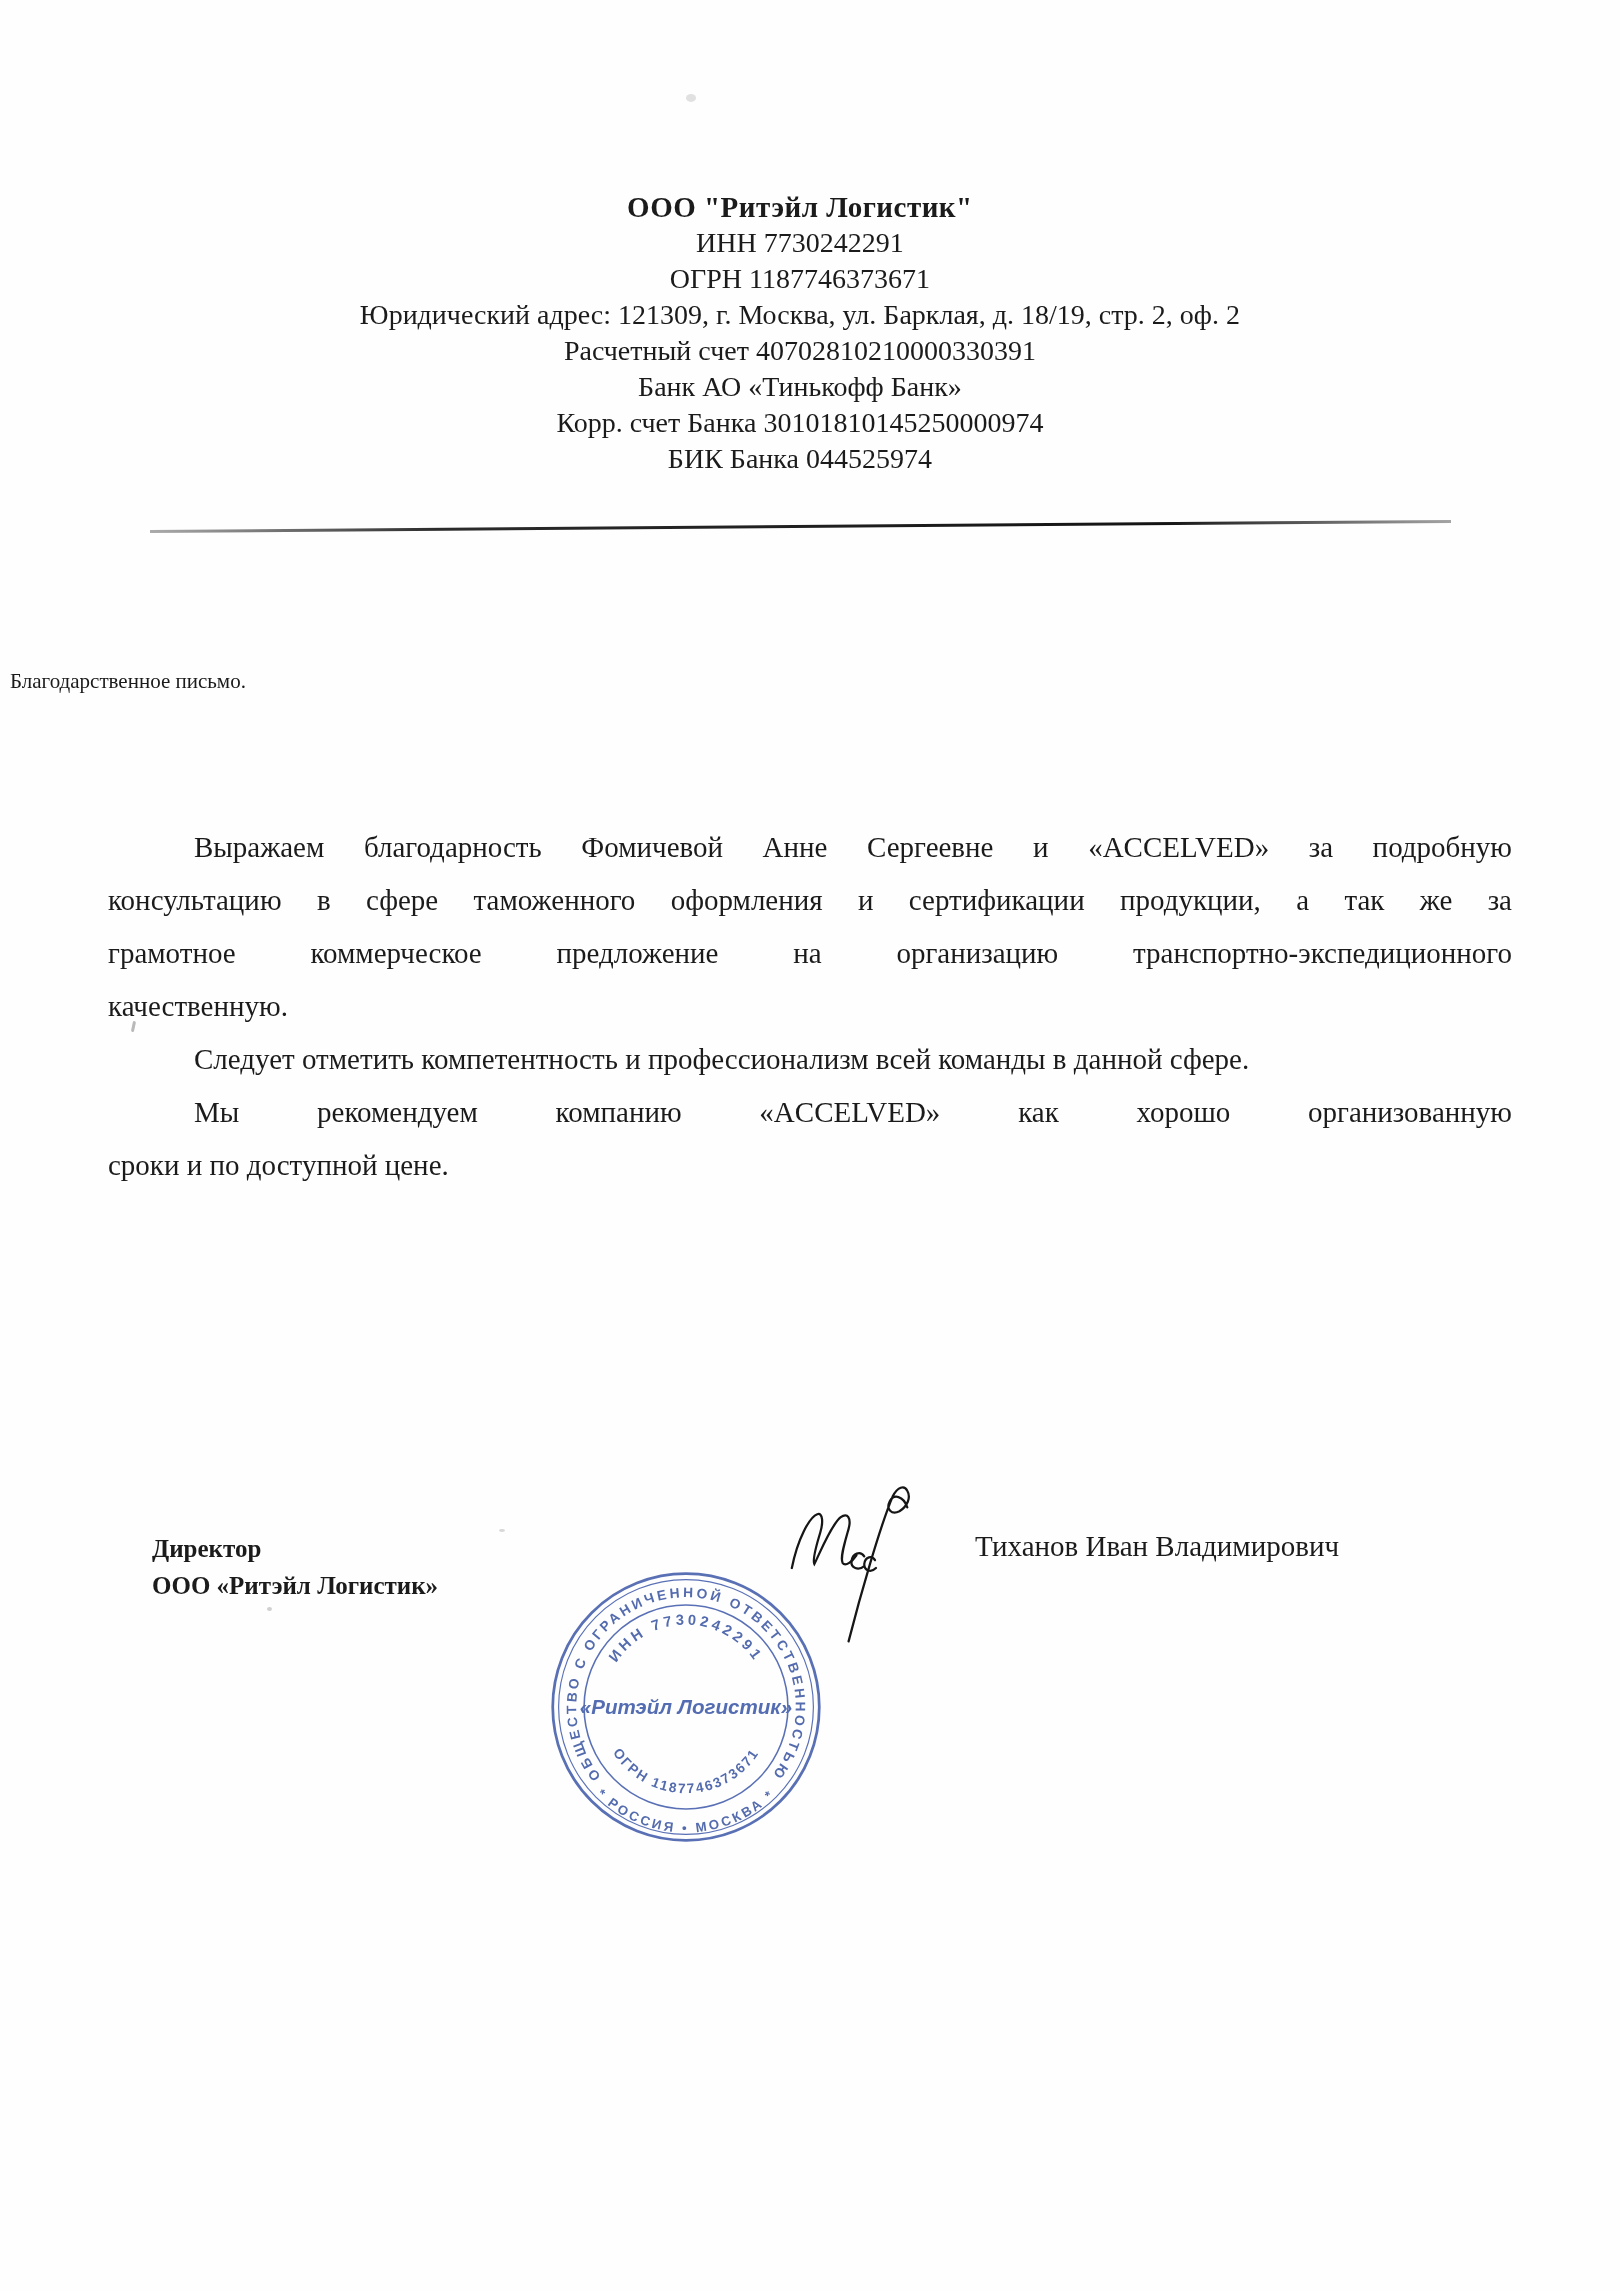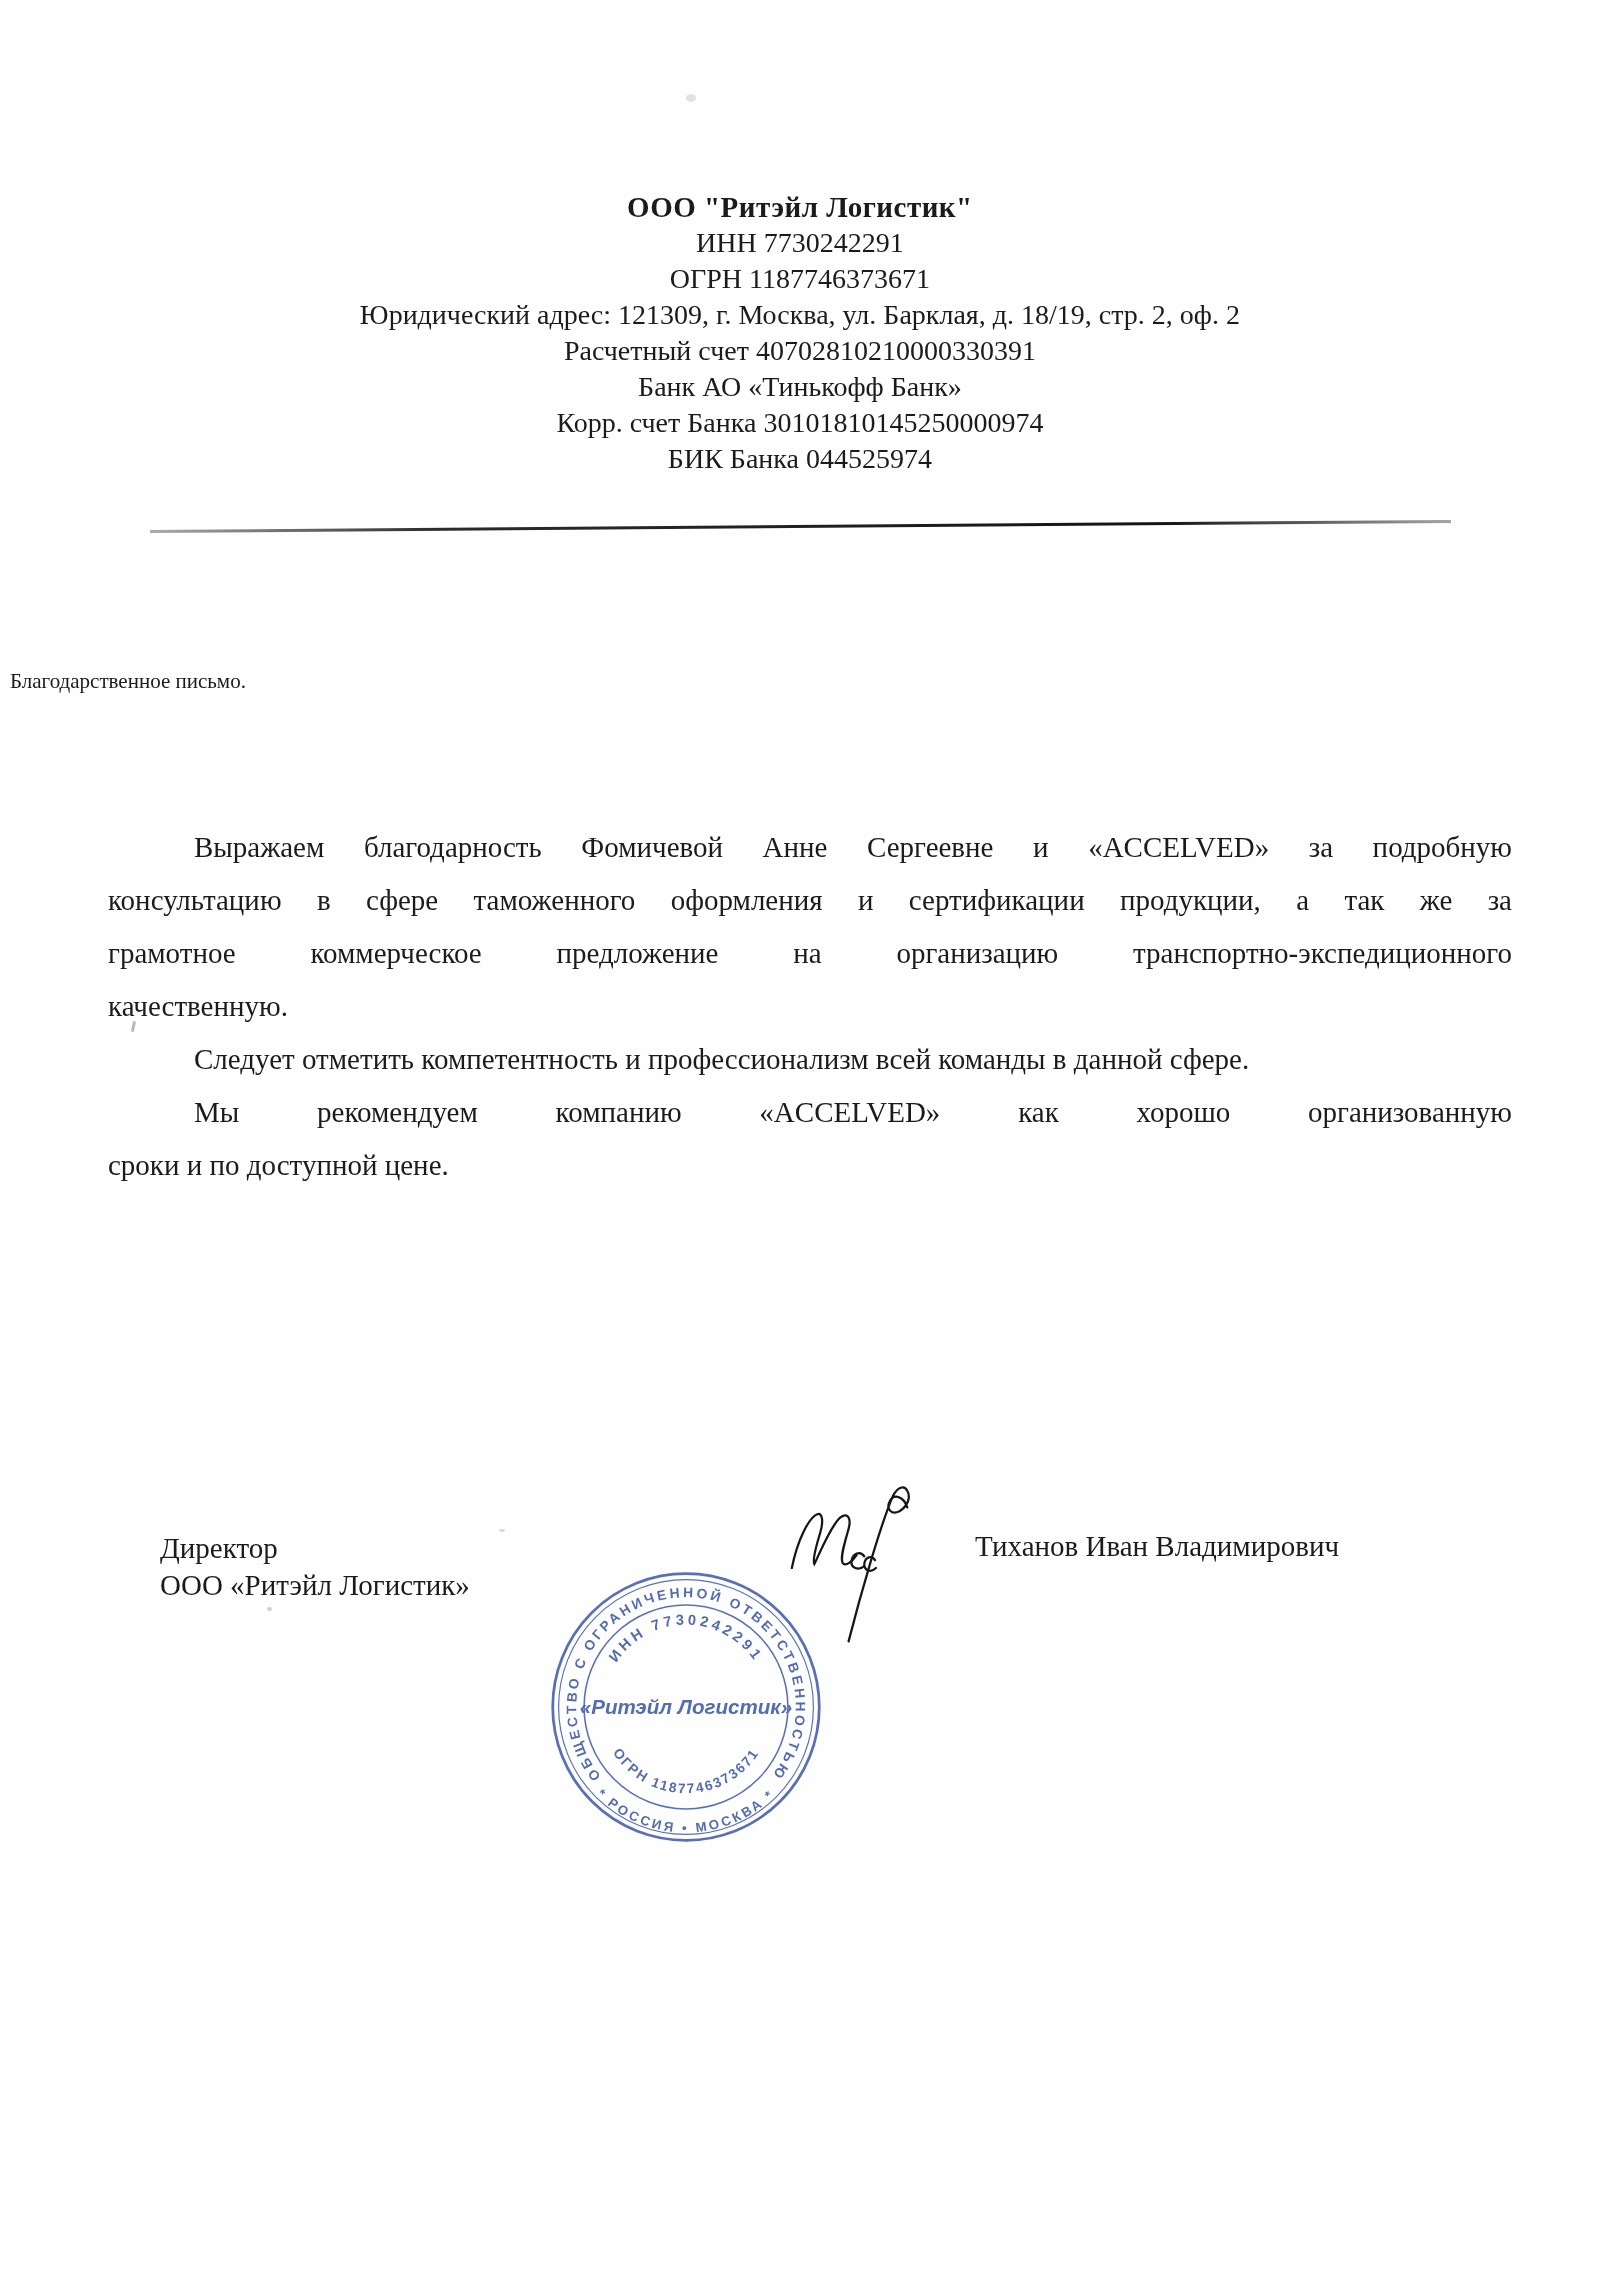--- a/index.html
+++ b/index.html
@@ -12,21 +12,21 @@
     font-size:28px;line-height:36px;}
   .company-name{font-size:29px;font-weight:bold;letter-spacing:0.5px;}
   .divider{position:absolute;top:525px;left:150px;width:1301px;height:2.9px;
     background:linear-gradient(90deg,rgba(70,70,70,.45),#2b2b2b 22%,#141414 78%,rgba(90,90,90,.55));
     transform:rotate(-0.45deg);}
   .letter-title{position:absolute;top:669px;left:0;width:1604px;font-size:21px;margin-left:10px;}
   .body-block{position:absolute;top:821px;left:108px;width:1404px;font-size:29px;}
   .bline{height:53px;line-height:53px;text-align:justify;text-align-last:justify;}
   .bline.plain{text-align:left;text-align-last:left;}
   .bline.indent{padding-left:86px;font-family:Liberation Serif, serif;}
-  .sign-left{position:absolute;top:1530px;left:160px;font-size:29px;line-height:37px;}
+  .sign-left{position:absolute;top:1530px;left:152px;font-size:25px;line-height:37px;font-weight:bold;}
   .sign-name{position:absolute;top:1530px;left:975px;font-size:29px;}
   .sig-svg{position:absolute;top:1478px;left:774px;z-index:3;}
   .stamp-svg{position:absolute;top:1560px;left:539px;opacity:.84;z-index:2;}
   .stamp-svg text{font-family:"Liberation Sans","DejaVu Sans",sans-serif;font-weight:bold;}
   .stamp-ring{fill:none;stroke:#3a55a8;}
   .stamp-arc-text{fill:#34509f;}
   .stamp-center-text{font-family:"DejaVu Serif","Liberation Serif",serif;
     font-style:italic;font-weight:bold;fill:#3452a4;}
   .speck{position:absolute;border-radius:50%;}
   .speck-a{top:94px;left:686px;width:9.8px;height:7.8px;background:#c9c9c9;opacity:.55;}

